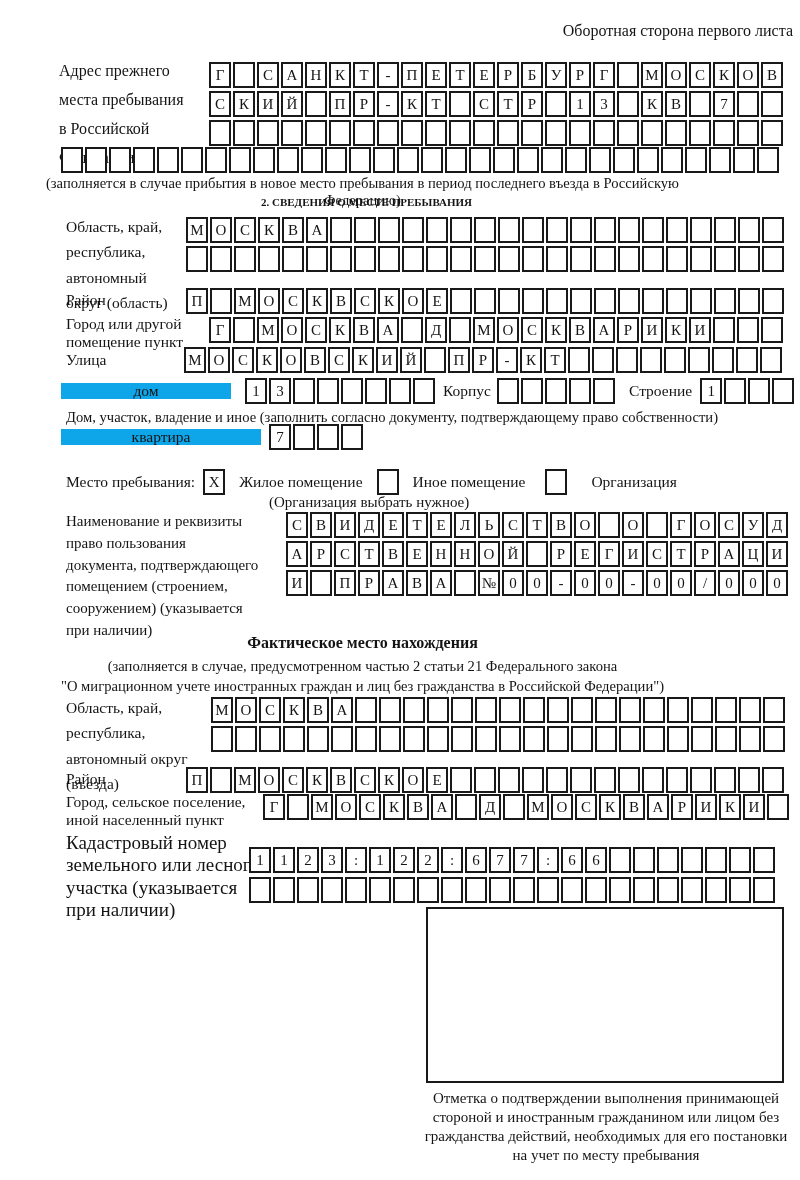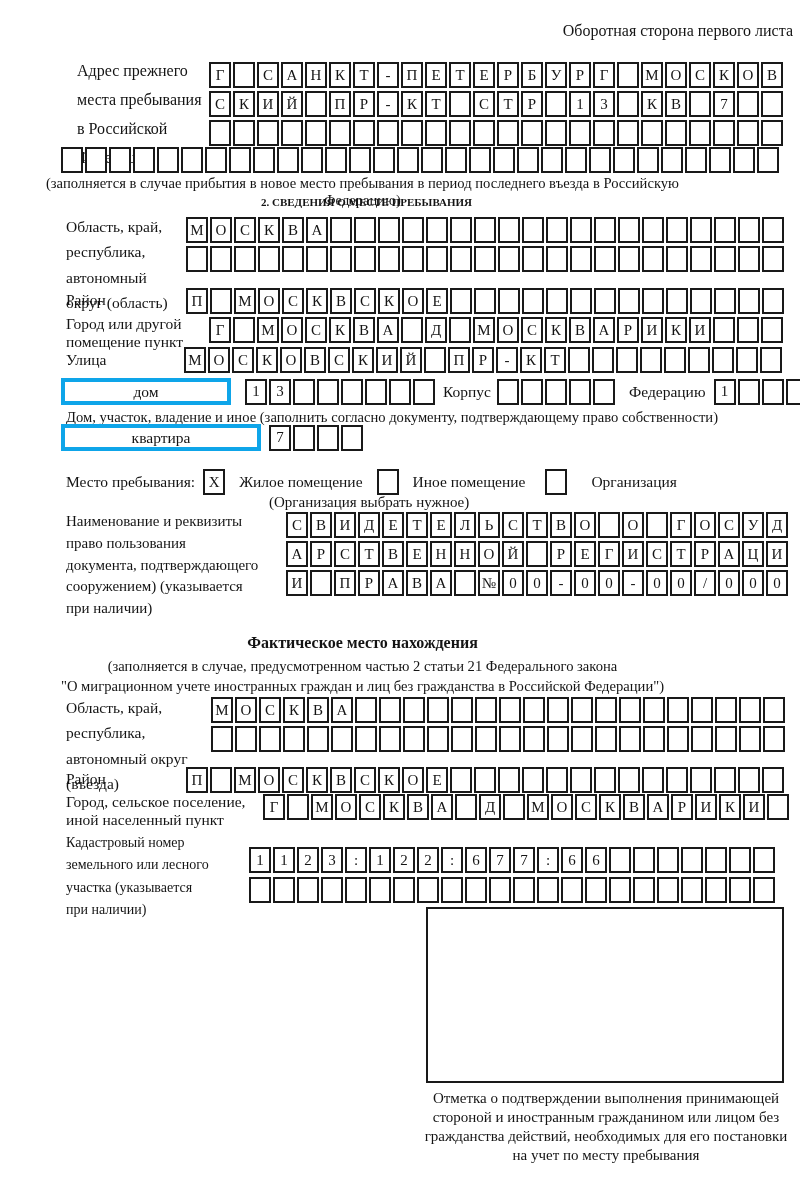--- a/index.html
+++ b/index.html
@@ -9,45 +9,45 @@
     font-family:"Liberation Serif", serif; color:#141414; overflow:hidden;margin-left:31px;
   }
   .abs { position:absolute; }
   .cellrow { display:flex; }
   .cell {
     flex:0 0 auto; width:22px; height:26px; margin-right:2px;
     border:2px solid #191919; display:flex; align-items:center; justify-content:center;
     font-size:15px; line-height:1; background:#fff;
   }
   .typebox {
-    border:4px solid #0ea5e9; height:27px; display:flex;
+    border:8px solid #0ea5e9; height:16px; display:flex;
     align-items:center; justify-content:center; font-size:15.5px; background:#fff;
   }
   .lbl { font-size:15.5px; }
   .lh29 { line-height:29px; font-size:16px; }
   .lh25 { line-height:25.3px; }
-  .lh22 { line-height:22.4px; font-size:14px; }
+  .lh22 { line-height:22.4px; font-size:19px; }
   .lh21 { line-height:21.8px; font-size:15px; }
   .lh18 { line-height:18px; }
   .caption { font-size:14.6px; }
   .center { width:663px; text-align:center; }
   .bold { font-weight:bold; }
   .inline-row { display:flex; align-items:center; }
   .stamp {
     border:2px solid #191919; background:#fff;
   }
 </style>
 </head>
 <body>
 
 <div class="page">
 
   <div class="abs" style="top:22px; right:38px; font-size:16px;">Оборотная сторона первого листа</div>
 
-  <div class="abs lh29" style="left:46px; top:56px;">
+  <div class="abs lh29" style="left:28px; top:56px;">
       <div>Адрес прежнего</div>
       <div>места пребывания</div>
       <div>в Российской</div>
       <div>Федерации</div>
     </div>
   <div class="abs cellrow" style="left:178px; top:62px;">
       <span class="cell">Г</span>
       <span class="cell"></span>
       <span class="cell">С</span>
       <span class="cell">А</span>
@@ -323,21 +323,21 @@
         <span class="cell"></span>
       </div>
     <div class="lbl" style="margin-left:6px;">Корпус</div>
     <div class="cellrow" style="margin-left:6px;">
         <span class="cell"></span>
         <span class="cell"></span>
         <span class="cell"></span>
         <span class="cell"></span>
         <span class="cell"></span>
       </div>
-    <div class="lbl" style="margin-left:12px;">Федерацию</div>
+    <div class="lbl" style="margin-left:12px;">Строение</div>
     <div class="cellrow" style="margin-left:8px;">
         <span class="cell">1</span>
         <span class="cell"></span>
         <span class="cell"></span>
         <span class="cell"></span>
       </div>
   </div>
   <div class="abs caption" style="left:35px; top:409px;">Дом, участок, владение и иное (заполнить согласно документу, подтверждающему право собственности)</div>
 
   <div class="abs inline-row" style="left:30px; top:424px;">
@@ -358,20 +358,21 @@
     <div class="lbl" style="margin-left:12px;">Иное помещение</div>
     <span class="cell" style="margin-left:20px;"></span>
     <div class="lbl" style="margin-left:22px;">Организация</div>
   </div>
   <div class="abs caption" style="left:238px; top:494px; font-size:15px;">(Организация выбрать нужное)</div>
 
   <div class="abs lh21" style="left:35px; top:511px;">
       <div>Наименование и реквизиты</div>
       <div>право пользования</div>
       <div>документа, подтверждающего</div>
+      <div>помещением (строением,</div>
       <div>сооружением) (указывается</div>
       <div>при наличии)</div>
     </div>
   <div class="abs cellrow" style="left:255px; top:512px;">
       <span class="cell">С</span>
       <span class="cell">В</span>
       <span class="cell">И</span>
       <span class="cell">Д</span>
       <span class="cell">Е</span>
       <span class="cell">Т</span>

